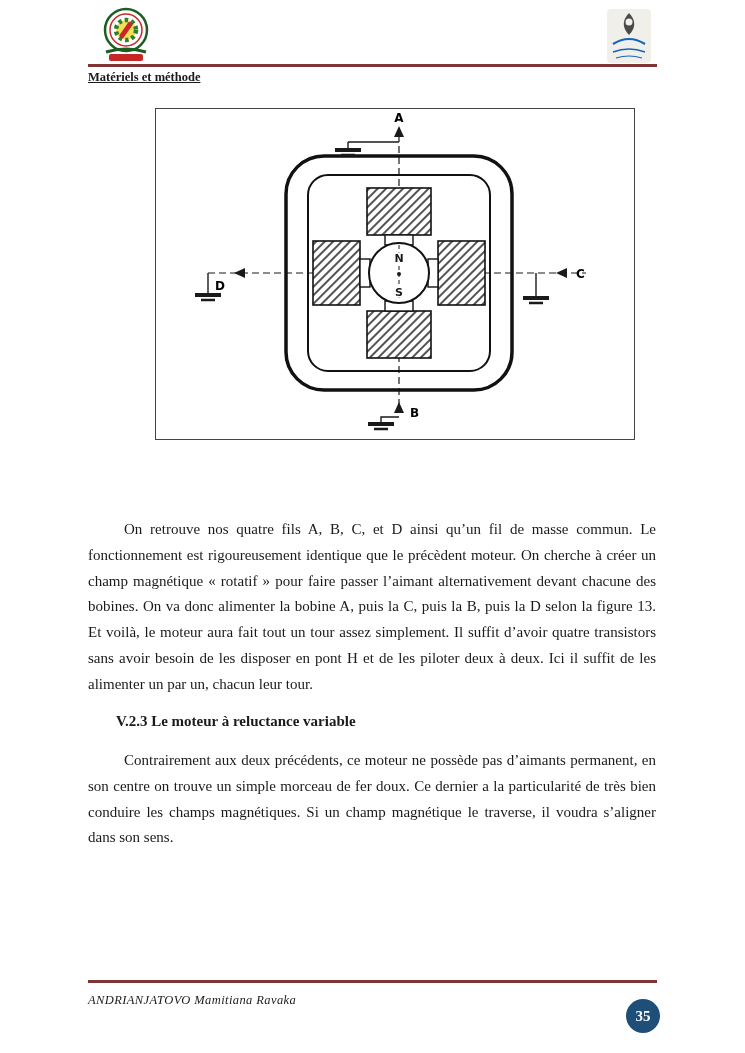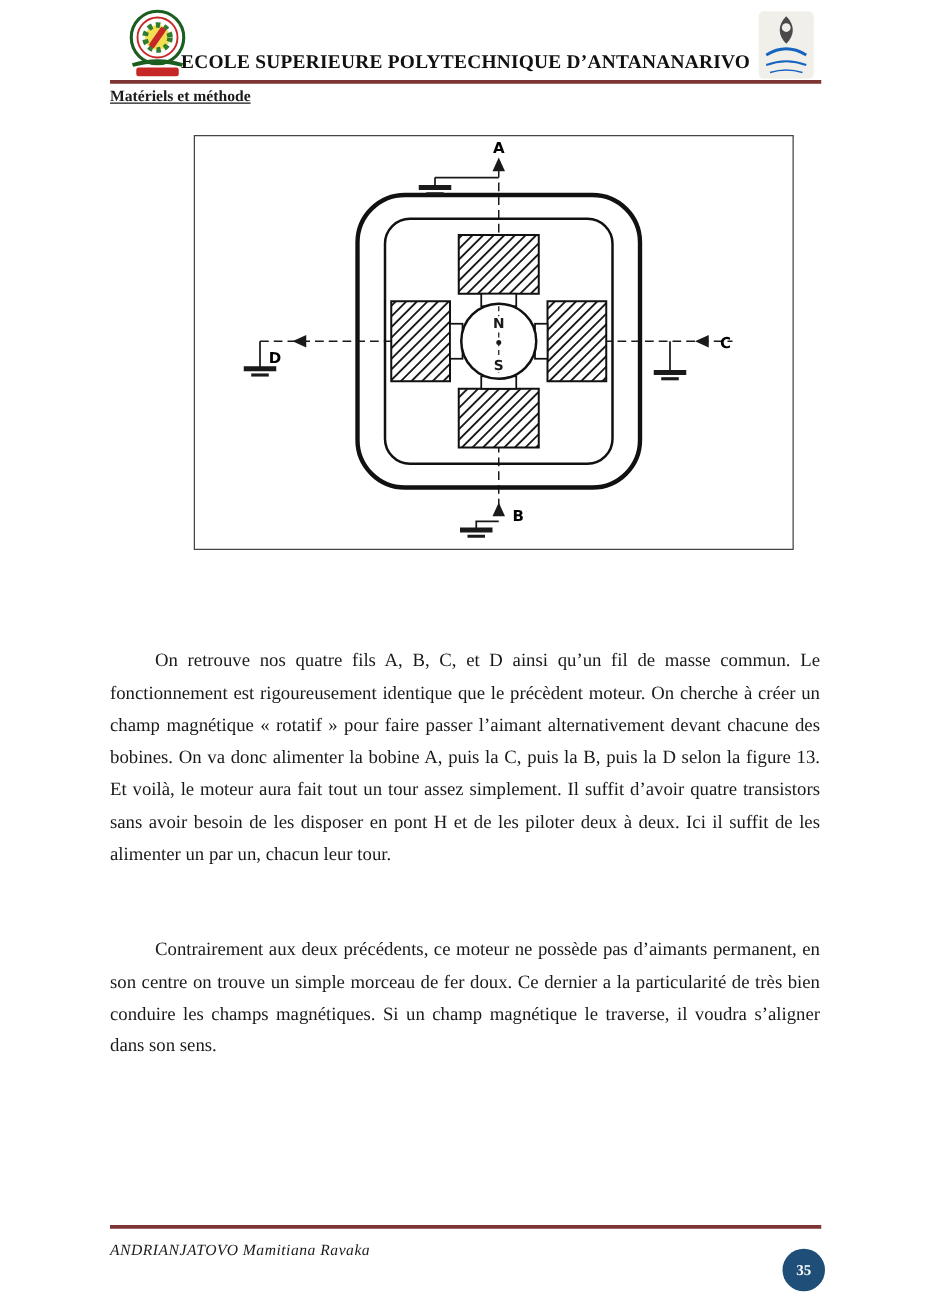--- a/index.html
+++ b/index.html
@@ -40,41 +40,40 @@
   
   .footer-rule{position:absolute;left:88px;right:88px;top:980px;height:3px;background:#7e3535;}
   .footer-author{
     position:absolute;left:88px;top:993px;font-style:italic;
     font-size:12.5px;letter-spacing:.4px;
   }
   .page-badge{
     position:absolute;left:626px;top:999px;width:34px;height:34px;
     border-radius:50%;background:#1f4e79;color:#fff;
     display:flex;align-items:center;justify-content:center;
-    font-size:12px;font-weight:bold;font-family:"Liberation Serif", serif;
+    font-size:15px;font-weight:bold;font-family:"Liberation Serif", serif;
   }
   svg text{font-family:"DejaVu Sans", sans-serif;}
 </style>
 </head>
 <body>
 
 <div class="page">
 
   <div class="logo-left">
     <svg width="58" height="60" viewBox="0 0 58 60">
       <circle cx="29" cy="24" r="21" fill="#ffffff" stroke="#1b5e20" stroke-width="2.5"></circle>
       <circle cx="29" cy="24" r="16" fill="none" stroke="#c62828" stroke-width="1.5"></circle>
       <circle cx="29" cy="24" r="10" fill="#f4df52" stroke="#2e7d32" stroke-width="4.5" stroke-dasharray="3.5 3"></circle>
       <rect x="26.5" y="15" width="5" height="18" rx="1.5" fill="#c62828" transform="rotate(35 29 24)"></rect>
       <path d="M9 46 Q29 40 49 46" stroke="#1b5e20" stroke-width="3" fill="none"></path>
       <rect x="12" y="48" width="34" height="7" rx="2" fill="#c62828"></rect>
     </svg>
   </div>
 
-  <div class="header-title">ECOLE SUPERIEURE POLYTECHNIQUE D’ANTANANARIVO</div>
 
   <div class="logo-right">
     <svg width="46" height="56" viewBox="0 0 46 56">
       <rect x="1" y="1" width="44" height="54" rx="4" fill="#f1efe9"></rect>
       <path d="M23 5 C16 12 16 20 23 27 C30 20 30 12 23 5 Z" fill="#4a4a4a"></path>
       <circle cx="23" cy="14" r="3.5" fill="#f1efe9"></circle>
       <path d="M7 36 Q23 26 39 36" stroke="#1565c0" fill="none" stroke-width="2.2"></path>
       <path d="M7 44 Q23 38 39 44" stroke="#1565c0" fill="none" stroke-width="1.6"></path>
       <path d="M10 50 Q23 46 36 50" stroke="#1565c0" fill="none" stroke-width="1.2"></path>
     </svg>
@@ -155,20 +154,21 @@
         <text x="243" y="153" text-anchor="middle" font-size="11" font-weight="bold" paint-order="stroke" stroke="#ffffff" stroke-width="3" fill="#1a1a1a">N</text>
         <circle cx="243" cy="165" r="2" fill="#1a1a1a"></circle>
         <text x="243" y="187" text-anchor="middle" font-size="11" font-weight="bold" paint-order="stroke" stroke="#ffffff" stroke-width="3" fill="#1a1a1a">S</text>
       </g>
     </svg>
   </div>
 
 
   <p class="body-par par-1">On retrouve nos quatre fils A, B, C, et D ainsi qu’un fil de masse commun. Le fonctionnement est rigoureusement identique que le précèdent moteur. On cherche à créer un champ magnétique « rotatif » pour faire passer l’aimant alternativement devant chacune des bobines. On va donc alimenter la bobine A, puis la C, puis la B, puis la D selon la figure 13. Et voilà, le moteur aura fait tout un tour assez simplement. Il suffit d’avoir quatre transistors sans avoir besoin de les disposer en pont H et de les piloter deux à deux. Ici il suffit de les alimenter un par un, chacun leur tour.</p>
 
+  <h3 class="section-heading">V.2.3 Le moteur à reluctance variable</h3>
 
   <p class="body-par par-2">Contrairement aux deux précédents, ce moteur ne possède pas d’aimants permanent, en son centre on trouve un simple morceau de fer doux. Ce dernier a la particularité de très bien conduire les champs magnétiques. Si un champ magnétique le traverse, il voudra s’aligner dans son sens.</p>
 
   <div class="footer-rule"></div>
   <div class="footer-author">ANDRIANJATOVO Mamitiana Ravaka</div>
   <div class="page-badge">
     <span>35</span>
   </div>
 
 </div>

